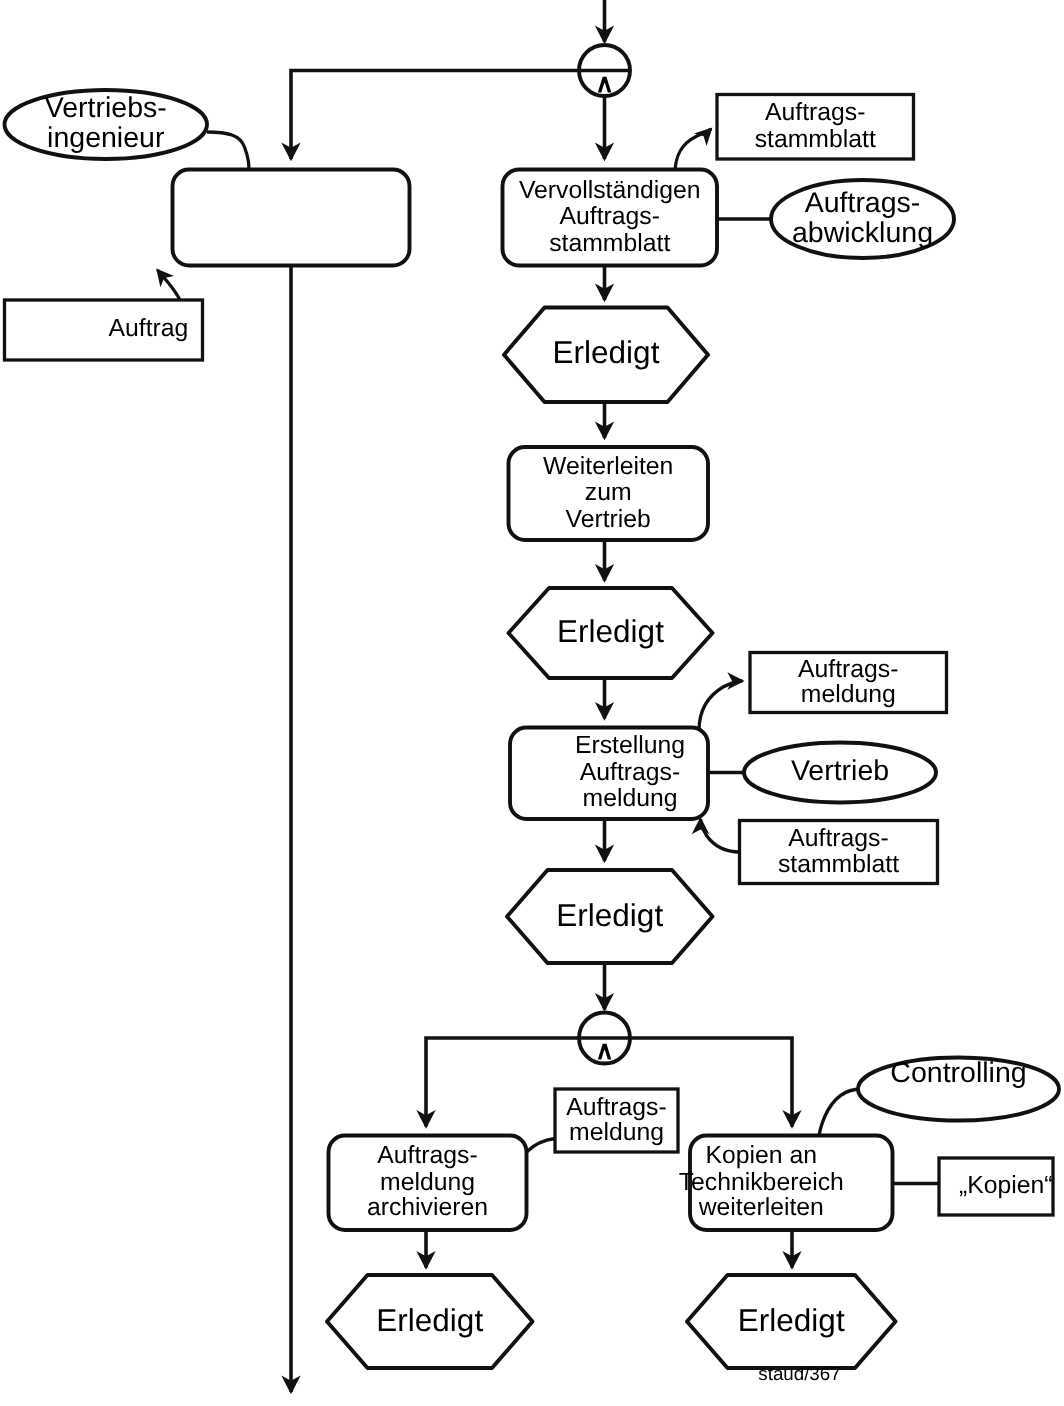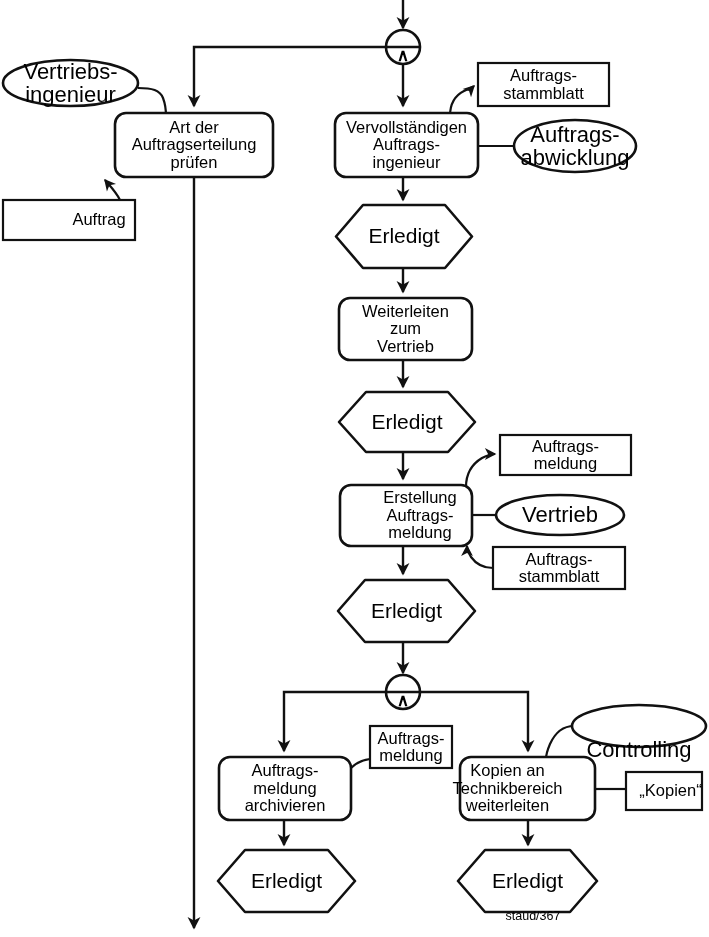--- a/index.html
+++ b/index.html
@@ -53,21 +53,21 @@
     justify-content: center;
     text-align: center;
     color: #000000;
     line-height: 1.06;
     white-space: pre-line;
     pointer-events: none;
   }
   .t-activity { font-size: 16.5px; }
   .t-state    { font-size: 21px; }
   .t-doc      { font-size: 16.5px; }
-  .t-role     { font-size: 22px; }
+  .t-role     { font-size: 19px; }
   .t-caption  { font-size: 12.5px; }
   .junction-glyph {
     position: absolute;
     font-size: 17px;
     font-weight: bold;
     color: #000000;
     text-align: center;
     pointer-events: none;
   }
 </style>
@@ -178,29 +178,26 @@
     <path class="shape-outline" d="M 245 850 L 328 850 L 355 881 L 328 912 L 245 912 L 218 881 Z"></path>
 
     <path class="shape-outline" d="M 485 850 L 570 850 L 597 881 L 570 912 L 485 912 L 458 881 Z"></path>
   </svg>
 
   <div class="node-label t-role" style="left:3px; top:60px; width:135px; height:46px;">Vertriebs-
 ingenieur</div>
 
   <div class="node-label t-doc" style="left:3px; top:200px; width:132px; height:40px;padding-left:30px;">Auftrag</div>
 
-  <div class="node-label t-activity" style="left:115px; top:113px; width:158px; height:64px;">Art der
-Auftragserteilung
-prüfen</div>
 
   <div class="junction-glyph" style="left:393px; top:45px; width:20px;">∧</div>
 
   <div class="node-label t-activity" style="left:335px; top:113px; width:143px; height:64px;">Vervollständigen
 Auftrags-
-ingenieur</div>
+stammblatt</div>
 
   <div class="node-label t-doc" style="left:478px; top:63px; width:131px; height:43px;">Auftrags-
 stammblatt</div>
 
   <div class="node-label t-role" style="left:514px; top:122px; width:122px; height:48px;">Auftrags-
 abwicklung</div>
 
   <div class="node-label t-state" style="left:336px; top:205px; width:136px; height:63px;">Erledigt</div>
 
   <div class="node-label t-activity" style="left:339px; top:298px; width:133px; height:62px;">Weiterleiten
@@ -229,21 +226,21 @@
 meldung</div>
 
   <div class="node-label t-activity" style="left:219px; top:757px; width:132px; height:63px;">Auftrags-
 meldung
 archivieren</div>
 
   <div class="node-label t-activity" style="left:440px; top:757px; width:135px; height:63px;">Kopien an
 Technikbereich
 weiterleiten</div>
 
-  <div class="node-label t-role" style="left:575px; top:722px; width:128px; height:56px;">Controlling</div>
+  <div class="node-label t-role" style="left:575px; top:688px; width:128px; height:56px;">Controlling</div>
 
   <div class="node-label t-doc" style="left:626px; top:772px; width:89px; height:38px;">„Kopien“</div>
 
   <div class="node-label t-state" style="left:218px; top:850px; width:137px; height:62px;">Erledigt</div>
 
   <div class="node-label t-state" style="left:458px; top:850px; width:139px; height:62px;">Erledigt</div>
 
   <div class="node-label t-caption" style="left:478px; top:908px; width:110px; height:18px;">staud/367</div>
 
 </div>

